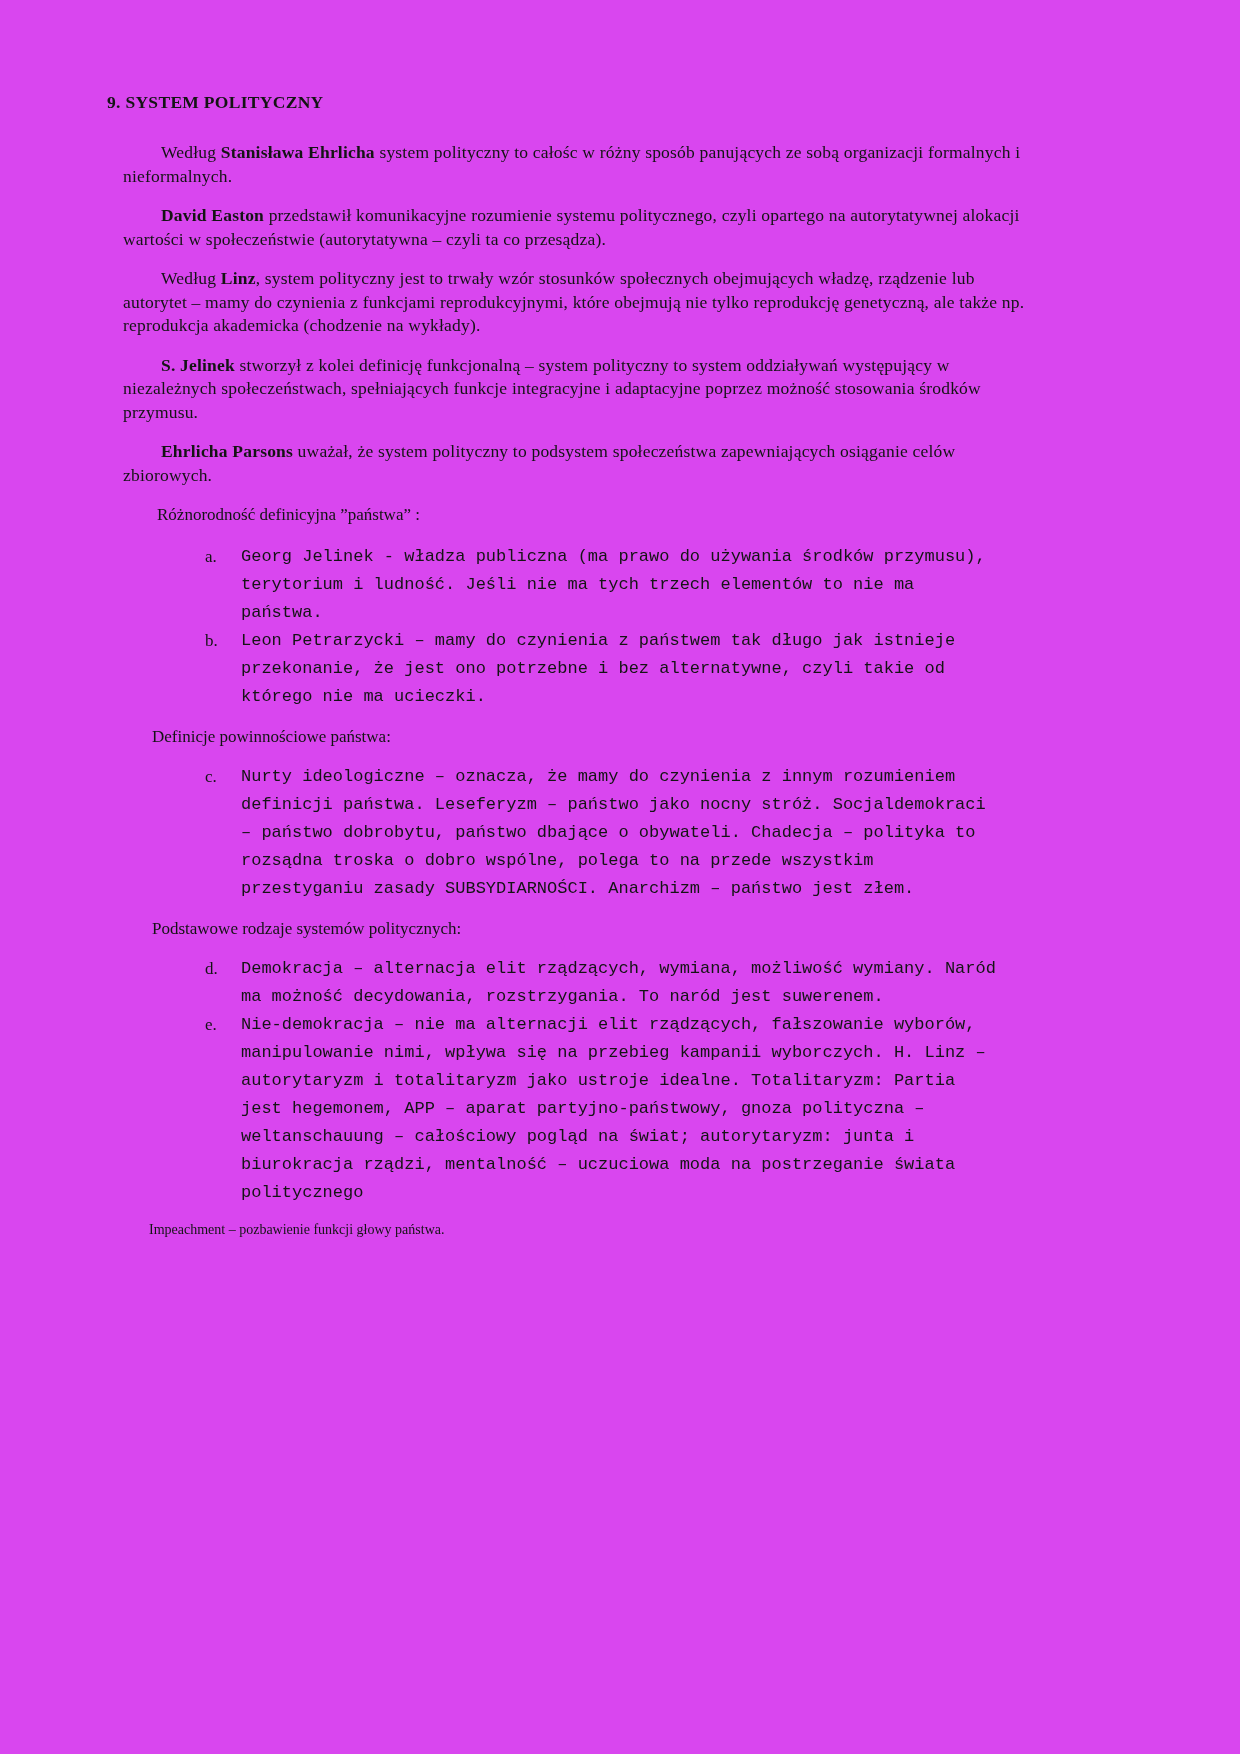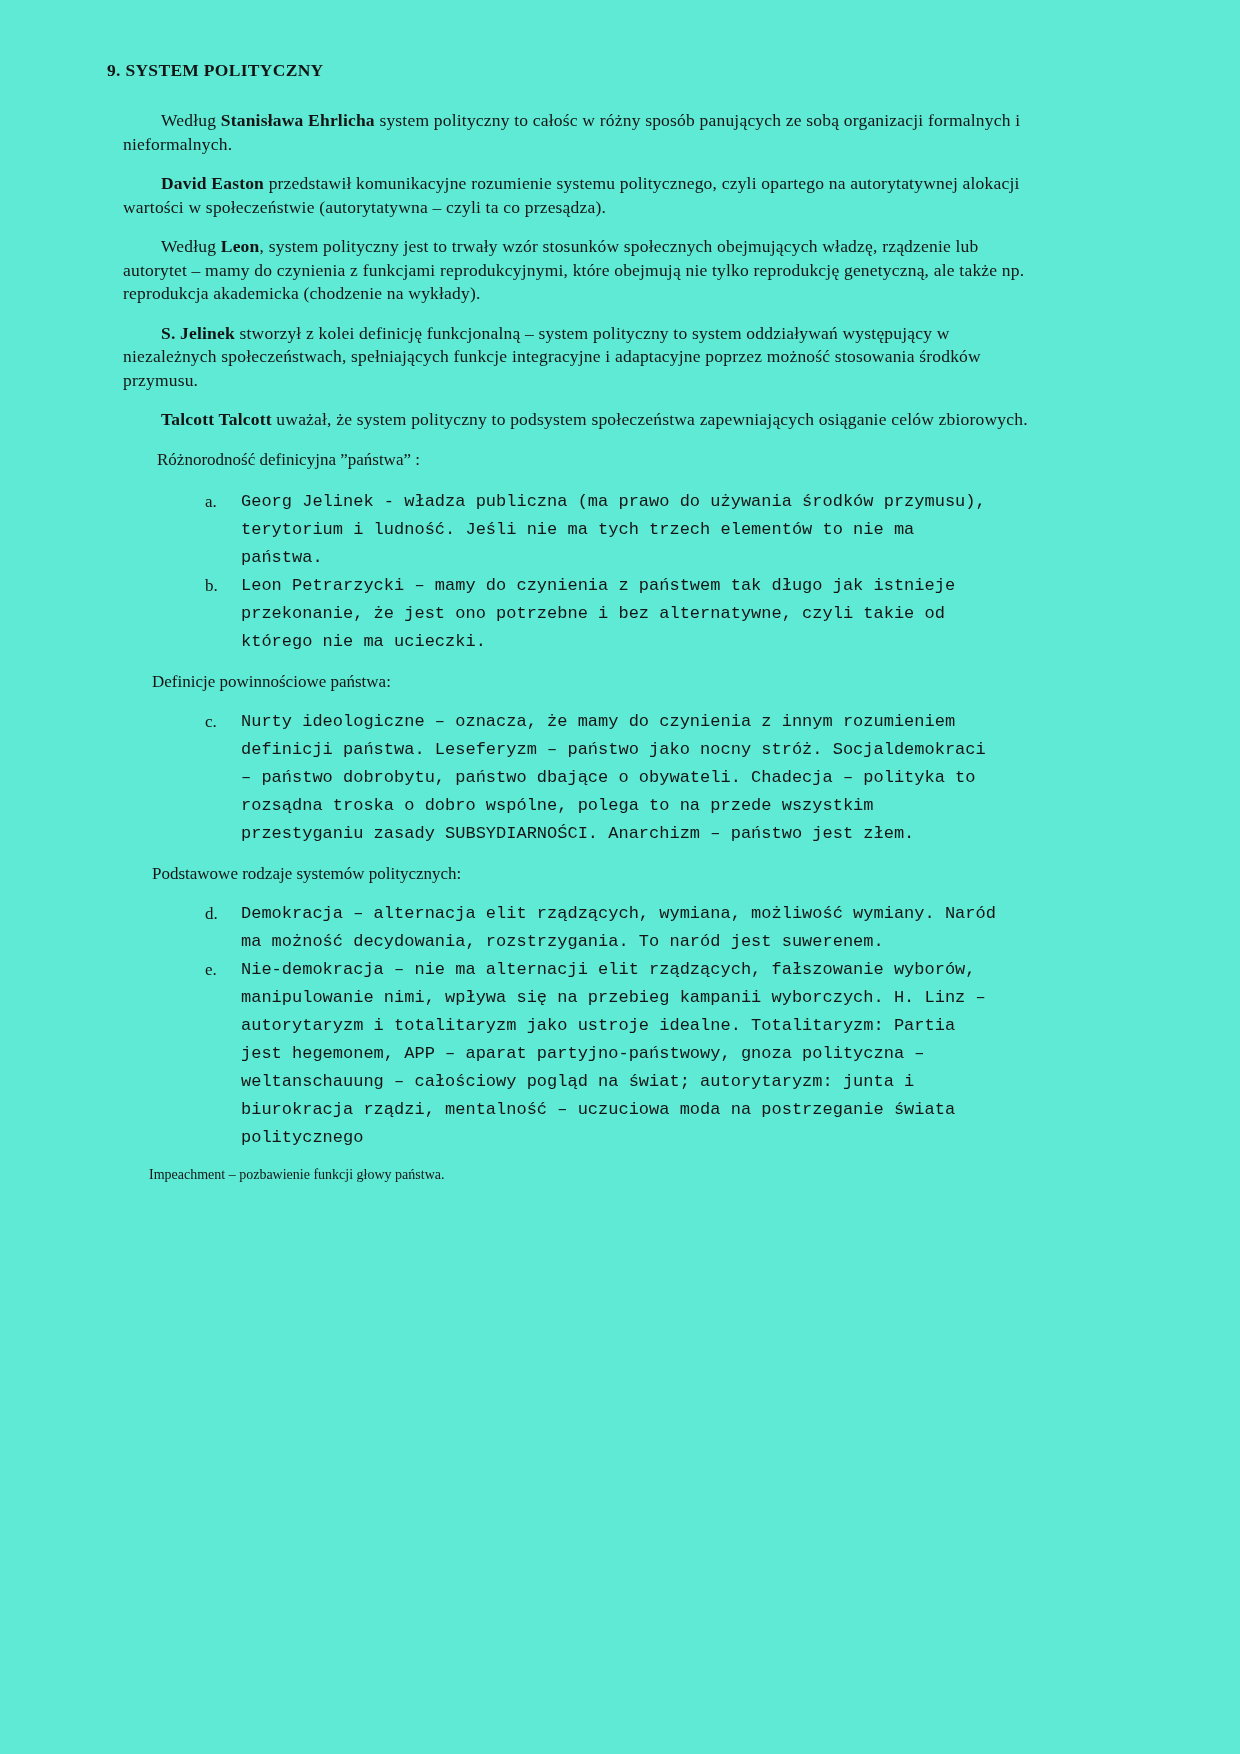--- a/index.html
+++ b/index.html
@@ -12,22 +12,22 @@
     height: 1754px;
     font-family: "Liberation Serif", "DejaVu Serif", serif;
     color: #141414;
     position: relative;
     overflow: hidden;
   }
   .page {
     box-sizing: border-box;
     width: 1240px;
     height: 1754px;
-    padding: 58px 125px 0 107px;
-    background: #5eead4;
+    padding: 90px 125px 0 107px;
+    background: #d946ef;
   }
   .doc-title {
     font-size: 17.5px;
     font-weight: bold;
     letter-spacing: 0.3px;
     margin: 0 0 27px 0;
     line-height: 24px;
   }
   .para {
     margin: 16px;
@@ -83,25 +83,25 @@
 <body>
 
 <div class="page">
 
   <h1 class="doc-title">9. SYSTEM POLITYCZNY</h1>
 
   <p class="para"><span>Według </span><b>Stanisława Ehrlicha</b><span> system polityczny to całośc w różny sposób panujących ze sobą organizacji formalnych i nieformalnych.</span></p>
 
   <p class="para"><span></span><b>David Easton</b><span> przedstawił komunikacyjne rozumienie systemu politycznego, czyli opartego na autorytatywnej alokacji wartości w społeczeństwie (autorytatywna – czyli ta co przesądza).</span></p>
 
-  <p class="para"><span>Według </span><b>Leon</b><span>, system polityczny jest to trwały wzór stosunków społecznych obejmujących władzę, rządzenie lub autorytet – mamy do czynienia z funkcjami reprodukcyjnymi, które obejmują nie tylko reprodukcję genetyczną, ale także np. reprodukcja akademicka (chodzenie na wykłady).</span></p>
+  <p class="para"><span>Według </span><b>Linz</b><span>, system polityczny jest to trwały wzór stosunków społecznych obejmujących władzę, rządzenie lub autorytet – mamy do czynienia z funkcjami reprodukcyjnymi, które obejmują nie tylko reprodukcję genetyczną, ale także np. reprodukcja akademicka (chodzenie na wykłady).</span></p>
 
   <p class="para"><span></span><b>S. Jelinek</b><span> stworzył z kolei definicję funkcjonalną – system polityczny to system oddziaływań występujący w niezależnych społeczeństwach, spełniających funkcje integracyjne i adaptacyjne poprzez możność stosowania środków przymusu.</span></p>
 
-  <p class="para"><span></span><b>Talcott Talcott</b><span> uważał, że system polityczny to podsystem społeczeństwa zapewniających osiąganie celów zbiorowych.</span></p>
+  <p class="para"><span></span><b>Ehrlicha Parsons</b><span> uważał, że system polityczny to podsystem społeczeństwa zapewniających osiąganie celów zbiorowych.</span></p>
 
   <p class="sub-line">Różnorodność definicyjna ”państwa” :</p>
 
   <div class="list-block">
     <div class="li">
       <span class="marker">a.</span>
       <span class="li-text">Georg Jelinek -  władza publiczna (ma prawo do używania środków przymusu), terytorium i ludność. Jeśli nie ma tych trzech elementów to nie ma państwa.</span>
     </div>
     <div class="li">
       <span class="marker">b.</span>

